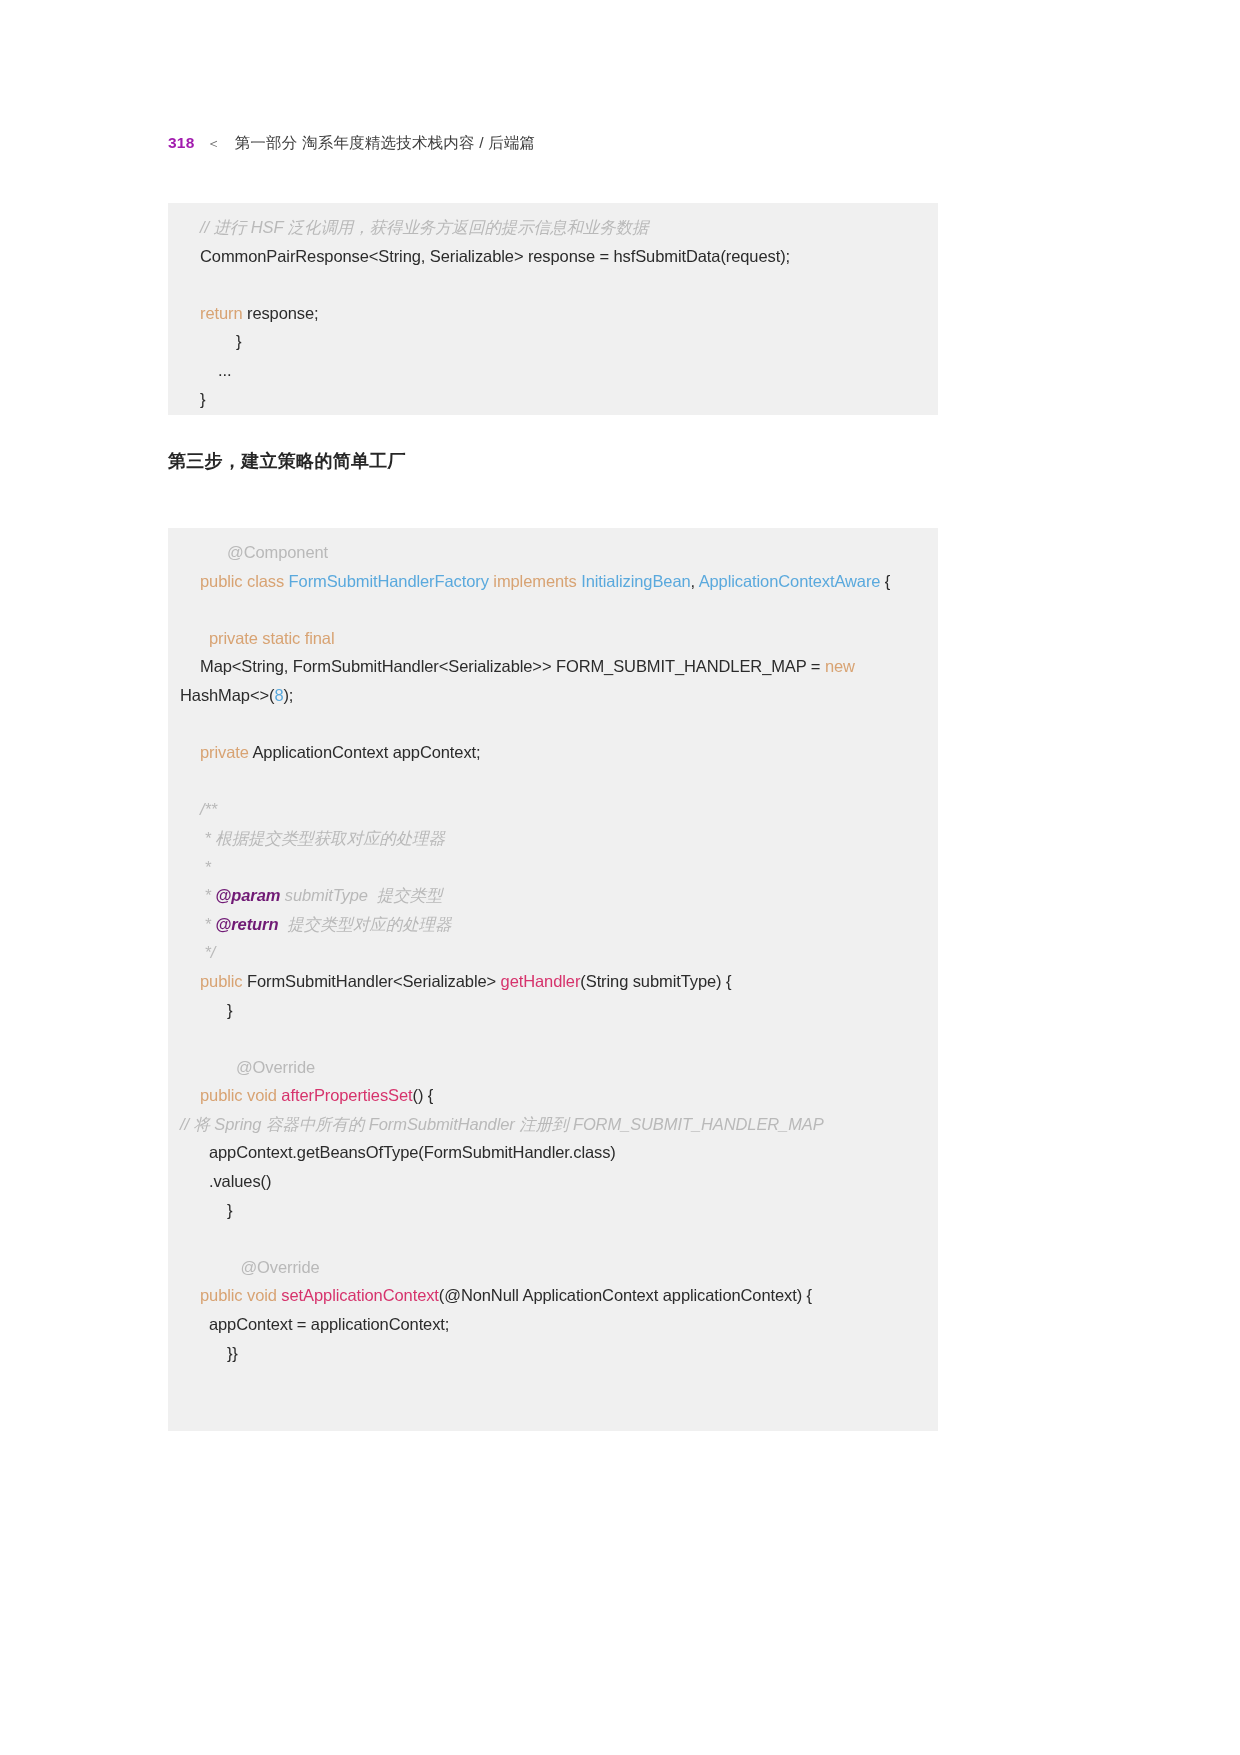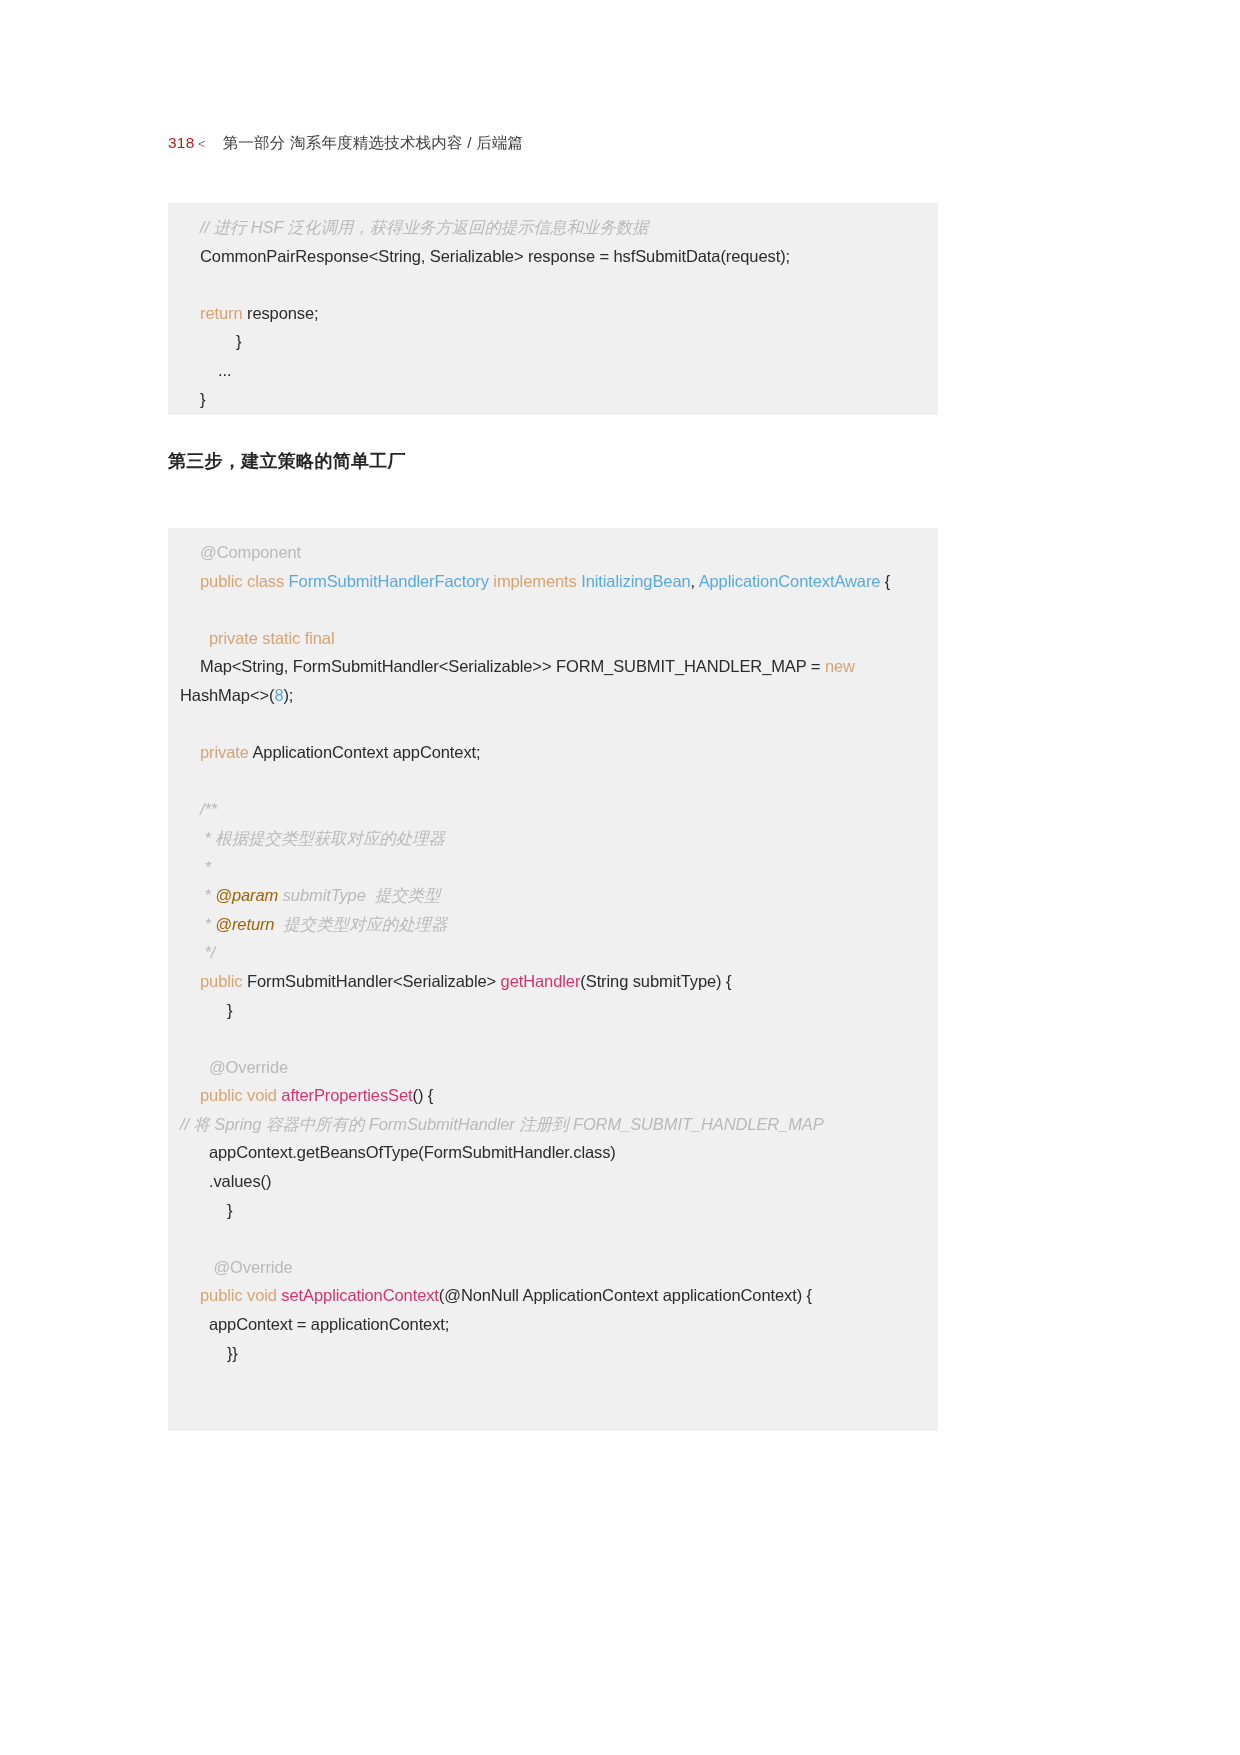--- a/index.html
+++ b/index.html
@@ -27,22 +27,23 @@
   .running-header {
     position: absolute;
     left: 168px;
     top: 133px;
     font-size: 15.5px;
     color: #3d3d3d;
     white-space: nowrap;
     letter-spacing: 0.2px;
   }
   .running-header .folio {
-    color: #b91c1c;
-    margin-right: 0;
+    color: #a21caf;
+    margin-right: 12px;
+    font-weight: bold;
   }
   .running-header .chev {
     color: #6a6a6a;
     margin-right: 14px;
     font-size: 14px;
   }
   .running-header .htext {
     color: #3d3d3d;
   }
 
@@ -71,26 +72,26 @@
   }
   .code-line.flush {
     padding-left: 12px;
   }
   .code-line.blank {
     min-height: 28.6px;
   }
 
   
   .t-comment   { color: #b9b9b9; font-style: italic; }
-  .t-anno      { color: #b9b9b9; }
+  .t-anno      { color: #b9b9b9; margin-left: 27px; }
   .t-kw        { color: #d8a373; }
   .t-type      { color: #5aa9dd; }
   .t-num       { color: #5aa9dd; }
   .t-fn        { color: #d6336c; }
-  .t-tag       { color: #a16207; font-style: italic; }
+  .t-tag       { color: #701a75; font-style: italic; font-weight: bold; }
   .t-plain     { color: #2b2b2b; }
 
   
   .section-heading {
     position: absolute;
     left: 168px;
     top: 449px;
     font-size: 18px;
     font-weight: bold;
     color: #262626;

